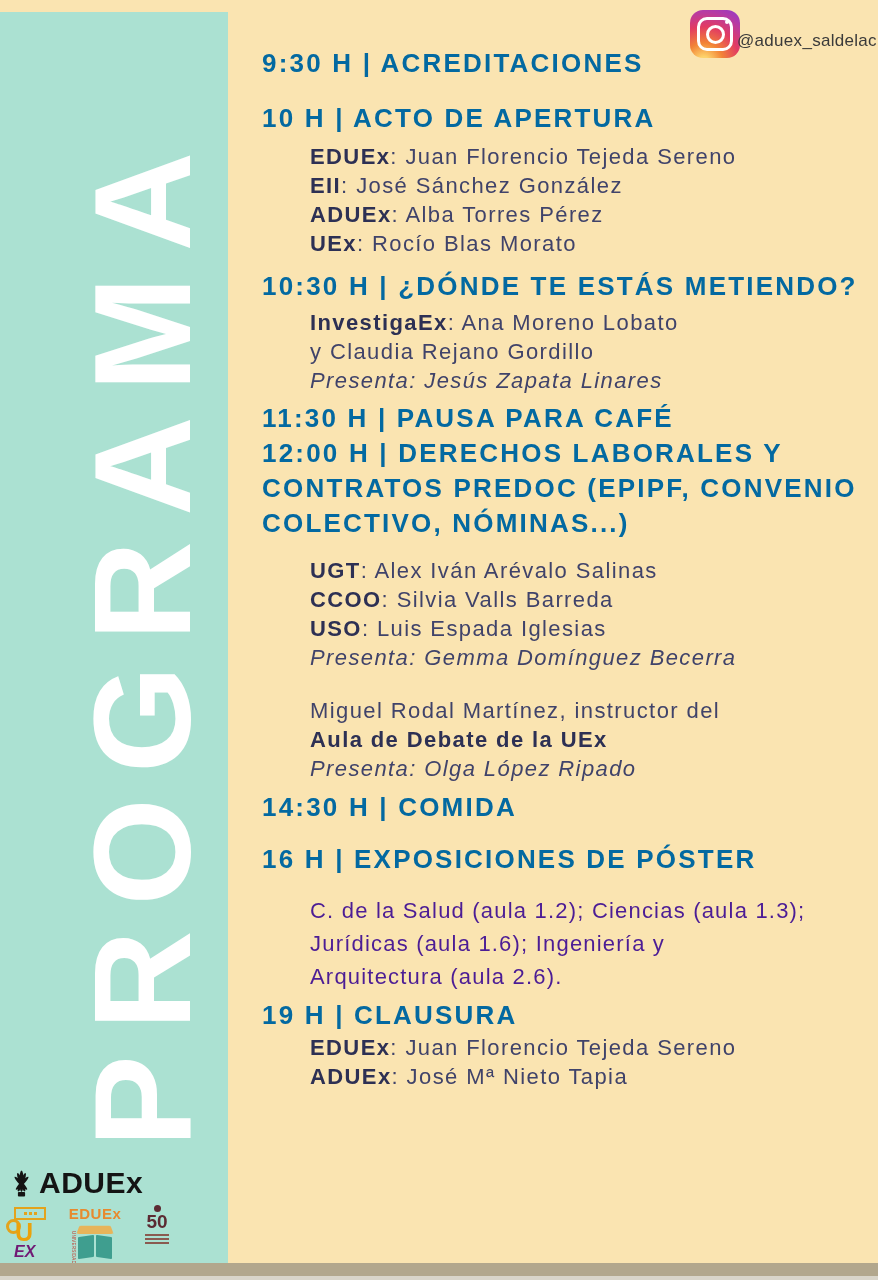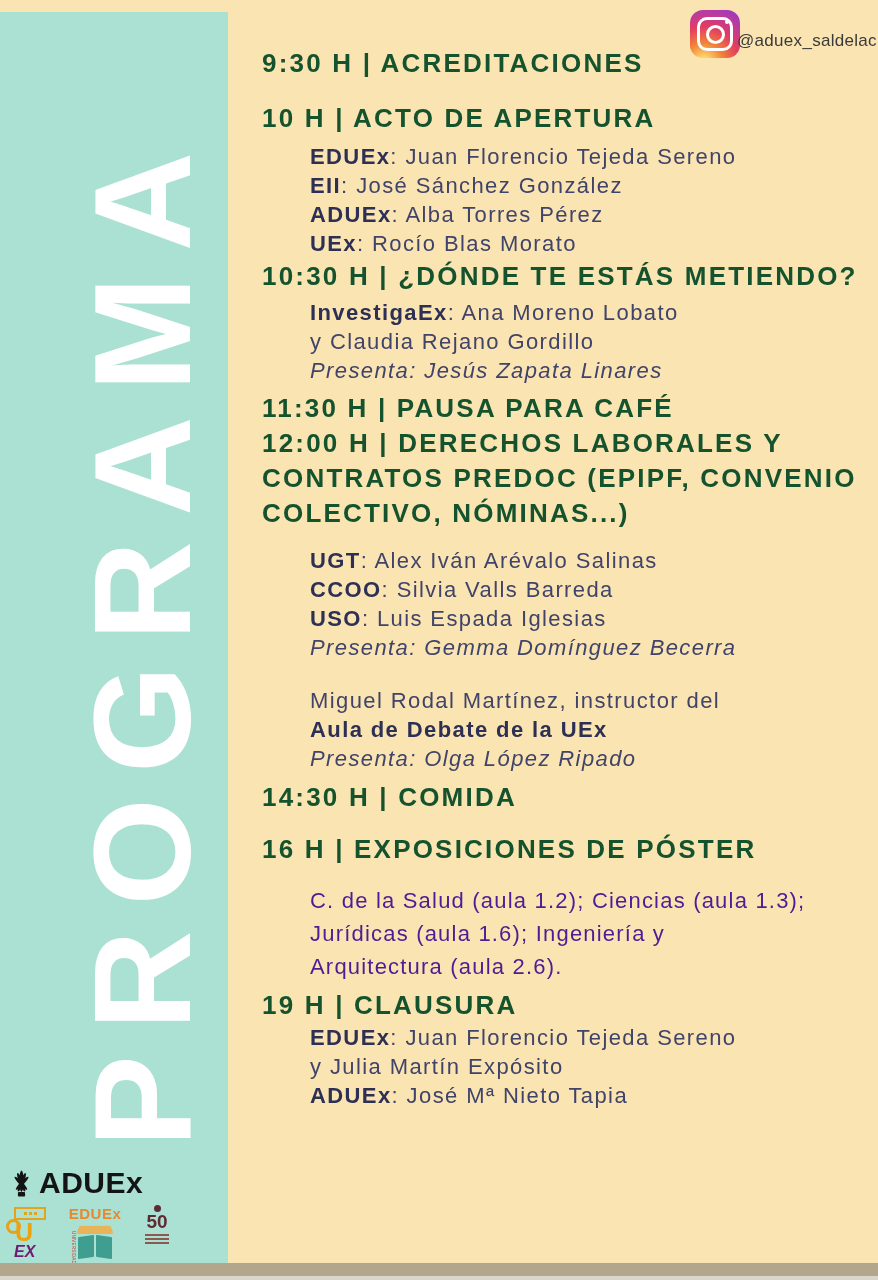--- a/index.html
+++ b/index.html
@@ -22,21 +22,21 @@
   .ig { position:absolute; left:690px; top:10px; width:52px; height:50px; }
   .ig-icon { width:50px; height:48px; border-radius:13px; position:relative;
     background:radial-gradient(circle at 28% 108%, #fdd36b 8%, #f28336 30%, #e23b63 56%, #b53ba5 80%, #8f39ce 100%); }
   .ig-icon::before { content:""; position:absolute; inset:7px; border:3px solid #fff; border-radius:10px; }
   .ig-icon::after  { content:""; position:absolute; left:50%; top:50%; width:13px; height:13px; margin:-9px 0 0 -9px; border:3px solid #fff; border-radius:50%; }
   .ig-dot { position:absolute; right:11px; top:10px; width:4px; height:4px; border-radius:50%; background:#fff; }
   .ig-handle { position:absolute; left:737px; top:31px; font-size:17px; color:#3a3a3a; white-space:nowrap; letter-spacing:0.3px; }
 
   
   .content { position:absolute; left:262px; top:0; width:606px; padding-top:46px; color:#2d3054; }
-  .h { font-size:26px; font-weight:bold; letter-spacing:2.2px; color:#14532d; }
+  .h { font-size:26px; font-weight:bold; letter-spacing:2.2px; color:#0369a1; }
   .h div { line-height:35px; white-space:nowrap; }
   .lines { margin-left:48px; }
   .line { font-size:22px; line-height:29px; letter-spacing:1.4px; color:#40436a; white-space:nowrap; }
   .line .b { font-weight:bold; color:#2d3054; }
   .line.it { font-style:italic; }
   .para { margin-left:48px; }
   .para .pline { font-size:22px; line-height:33px; letter-spacing:1.2px; color:#4c1d95; white-space:nowrap; }
 
   
   .f-aduex { position:absolute; left:8px; top:1166px; display:flex; align-items:center; gap:4px; }
@@ -87,21 +87,21 @@
       <div>10 H | ACTO DE APERTURA</div>
     </div>
     <div class="lines" style="margin-top:6px">
       <div class="line"><span class="b">EDUEx</span><span>: Juan Florencio Tejeda Sereno</span></div>
       <div class="line"><span class="b">EII</span><span>: José Sánchez González</span></div>
       <div class="line"><span class="b">ADUEx</span><span>: Alba Torres Pérez</span></div>
       <div class="line"><span class="b">UEx</span><span>: Rocío Blas Morato</span></div>
     </div>
   </div>
 
-  <div class="section" style="margin-top:1px">
+  <div class="section" style="margin-top:11px">
     <div class="h">
       <div>10:30 H | ¿DÓNDE TE ESTÁS METIENDO?</div>
     </div>
     <div class="lines" style="margin-top:4px">
       <div class="line"><span class="b">InvestigaEx</span><span>: Ana Moreno Lobato</span></div>
       <div class="line"><span class="b"></span><span>y Claudia Rejano Gordillo</span></div>
       <div class="line it"><span class="b"></span><span>Presenta: Jesús Zapata Linares</span></div>
     </div>
   </div>
 
@@ -151,21 +151,20 @@
       <div class="pline">Arquitectura (aula 2.6).</div>
     </div>
   </div>
 
   <div class="section" style="margin-top:5px">
     <div class="h">
       <div>19 H | CLAUSURA</div>
     </div>
     <div class="lines">
       <div class="line"><span class="b">EDUEx</span><span>: Juan Florencio Tejeda Sereno</span></div>
-      <div class="line"><span class="b"></span><span>y Julia Martín Expósito</span></div>
       <div class="line"><span class="b">ADUEx</span><span>: José Mª Nieto Tapia</span></div>
     </div>
   </div>
 
 </div>
 
 <div class="f-aduex">
   <svg width="27" height="30" viewBox="0 0 30 32">
     <g fill="#141414">
       <ellipse cx="15" cy="14" rx="2.4" ry="12"></ellipse>

